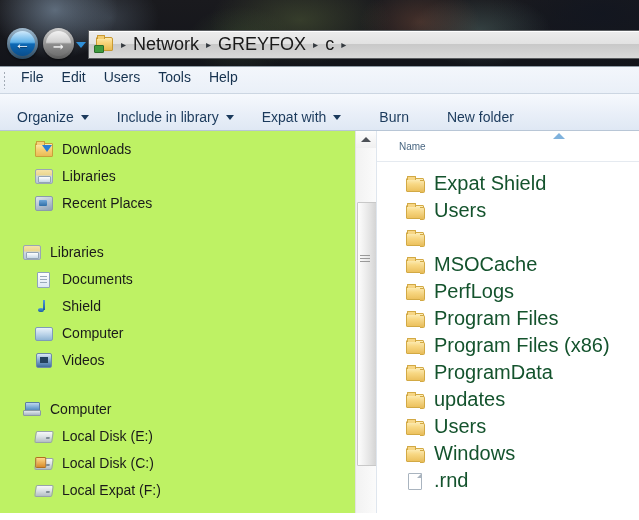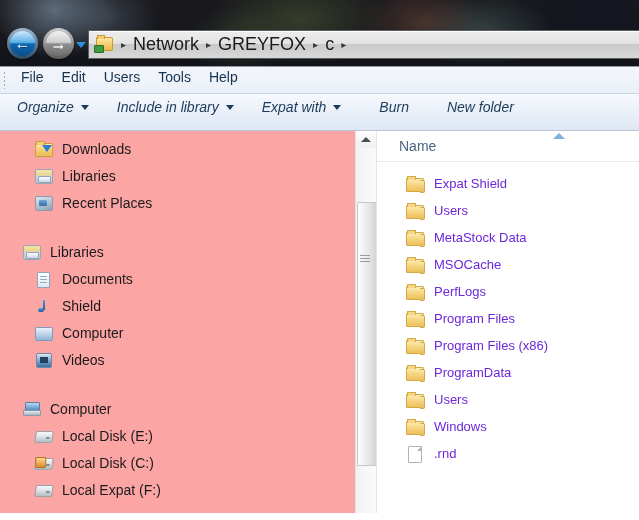--- a/index.html
+++ b/index.html
@@ -88,38 +88,38 @@
     background-image:radial-gradient(circle,#9aa3ad 0.7px,transparent 0.9px);
     background-size:3px 4px;opacity:.9;}
   .menuitems{display:flex;height:26px;padding-left:12px;}
   .menuitem{
     font-size:14px;color:#16324f;padding:2px 9px;cursor:default;
   }
   .toolbar{
     position:relative;height:36px;
     background:linear-gradient(180deg,#f6f9fd 0%,#e9eff8 55%,#dfe8f4 100%);
     border-bottom:1px solid #b8c6d6;
-    display:flex;align-items:flex-start;font-style:italic;
+    display:flex;align-items:flex-end;
   }
   .tbitem{
     display:flex;align-items:center;font-size:14px;color:#1b3a5c;
     padding:4px 10px;margin-left:6px;border:1px solid transparent;border-radius:2px;
     white-space:nowrap;cursor:default;
   }
   .tbcaret{
     margin-left:7px;width:0;height:0;
     border-left:4px solid transparent;border-right:4px solid transparent;
     border-top:5px solid #1b3a5c;
   }
 
   
   .panes{position:relative;height:382px;background:#fff;}
   .navpane{
     position:absolute;left:0;top:0;width:355px;height:382px;overflow:hidden;
-    background:#fca5a5;
+    background:#bef264;
   }
   .treelist{padding-top:4px;}
   .titem{
     display:flex;align-items:center;height:27px;padding-left:34px;cursor:default;
   }
   .titem.lvl0{padding-left:22px;}
   .titem .ico{width:20px;height:18px;position:relative;margin-right:8px;flex:0 0 auto;}
   .titem .lbl{font-size:14px;color:#1a1a1a;white-space:nowrap;}
   .gap{height:22px;}
 
@@ -193,30 +193,30 @@
 
   
   .listpane{
     position:absolute;left:376px;top:0;right:0;height:382px;background:#fff;
     border-left:1px solid #dfe6ee;overflow:hidden;
   }
   .colhead{
     position:relative;height:30px;border-bottom:1px solid #e5eaf0;
     background:#fff;display:flex;align-items:center;
   }
-  .colhead .name{font-size:14px;color:#4a6782;padding-left:22px;}
+  .colhead .name{font-size:10px;color:#4a6782;padding-left:22px;}
   .sortarrow{
     position:absolute;left:176px;top:2px;width:0;height:0;
     border-left:6px solid transparent;border-right:6px solid transparent;
     border-bottom:6px solid #7fb2dd;
   }
   .files{padding-top:8px;}
   .frow{display:flex;align-items:center;height:27px;padding-left:28px;cursor:default;}
   .frow .fico{width:20px;height:18px;position:relative;margin-right:9px;flex:0 0 auto;}
-  .frow .flbl{font-size:13px;color:#6d28d9;white-space:nowrap;}
+  .frow .flbl{font-size:20px;color:#14532d;white-space:nowrap;}
   .fic-folder{position:absolute;left:1px;top:3px;width:16px;height:12px;border-radius:1px;
     background:linear-gradient(180deg,#fdeeba 0%,#f8d884 42%,#ecc15e 100%);border:1px solid #d2a944;}
   .fic-folder:before{content:"";position:absolute;left:0;top:-3px;width:7px;height:3px;
     background:#f7d685;border:1px solid #d2a944;border-bottom:none;border-radius:1px 1px 0 0;}
   .fic-folder:after{content:"";position:absolute;right:-2px;top:1px;width:4px;height:11px;
     background:linear-gradient(180deg,#fbe6a8,#e7bb57);border:1px solid #d2a944;border-left:none;border-radius:0 2px 2px 0;}
   .fic-file{position:absolute;left:3px;top:1px;width:12px;height:15px;
     background:#fff;border:1px solid #a9b4bf;border-radius:1px;}
   .fic-file:after{content:"";position:absolute;right:-1px;top:-1px;width:0;height:0;
     border-left:5px solid transparent;border-bottom:5px solid #a9b4bf;}
@@ -404,21 +404,20 @@
           <div class="frow">
             <span class="fico">
                 <i class="fic-folder"></i>
               </span>
             <span class="flbl">Users</span>
           </div>
           <div class="frow">
             <span class="fico">
                 <i class="fic-folder"></i>
               </span>
-            <span class="flbl">MetaStock Data</span>
           </div>
           <div class="frow">
             <span class="fico">
                 <i class="fic-folder"></i>
               </span>
             <span class="flbl">MSOCache</span>
           </div>
           <div class="frow">
             <span class="fico">
                 <i class="fic-folder"></i>
@@ -435,20 +434,26 @@
             <span class="fico">
                 <i class="fic-folder"></i>
               </span>
             <span class="flbl">Program Files (x86)</span>
           </div>
           <div class="frow">
             <span class="fico">
                 <i class="fic-folder"></i>
               </span>
             <span class="flbl">ProgramData</span>
+          </div>
+          <div class="frow">
+            <span class="fico">
+                <i class="fic-folder"></i>
+              </span>
+            <span class="flbl">updates</span>
           </div>
           <div class="frow">
             <span class="fico">
                 <i class="fic-folder"></i>
               </span>
             <span class="flbl">Users</span>
           </div>
           <div class="frow">
             <span class="fico">
                 <i class="fic-folder"></i>

